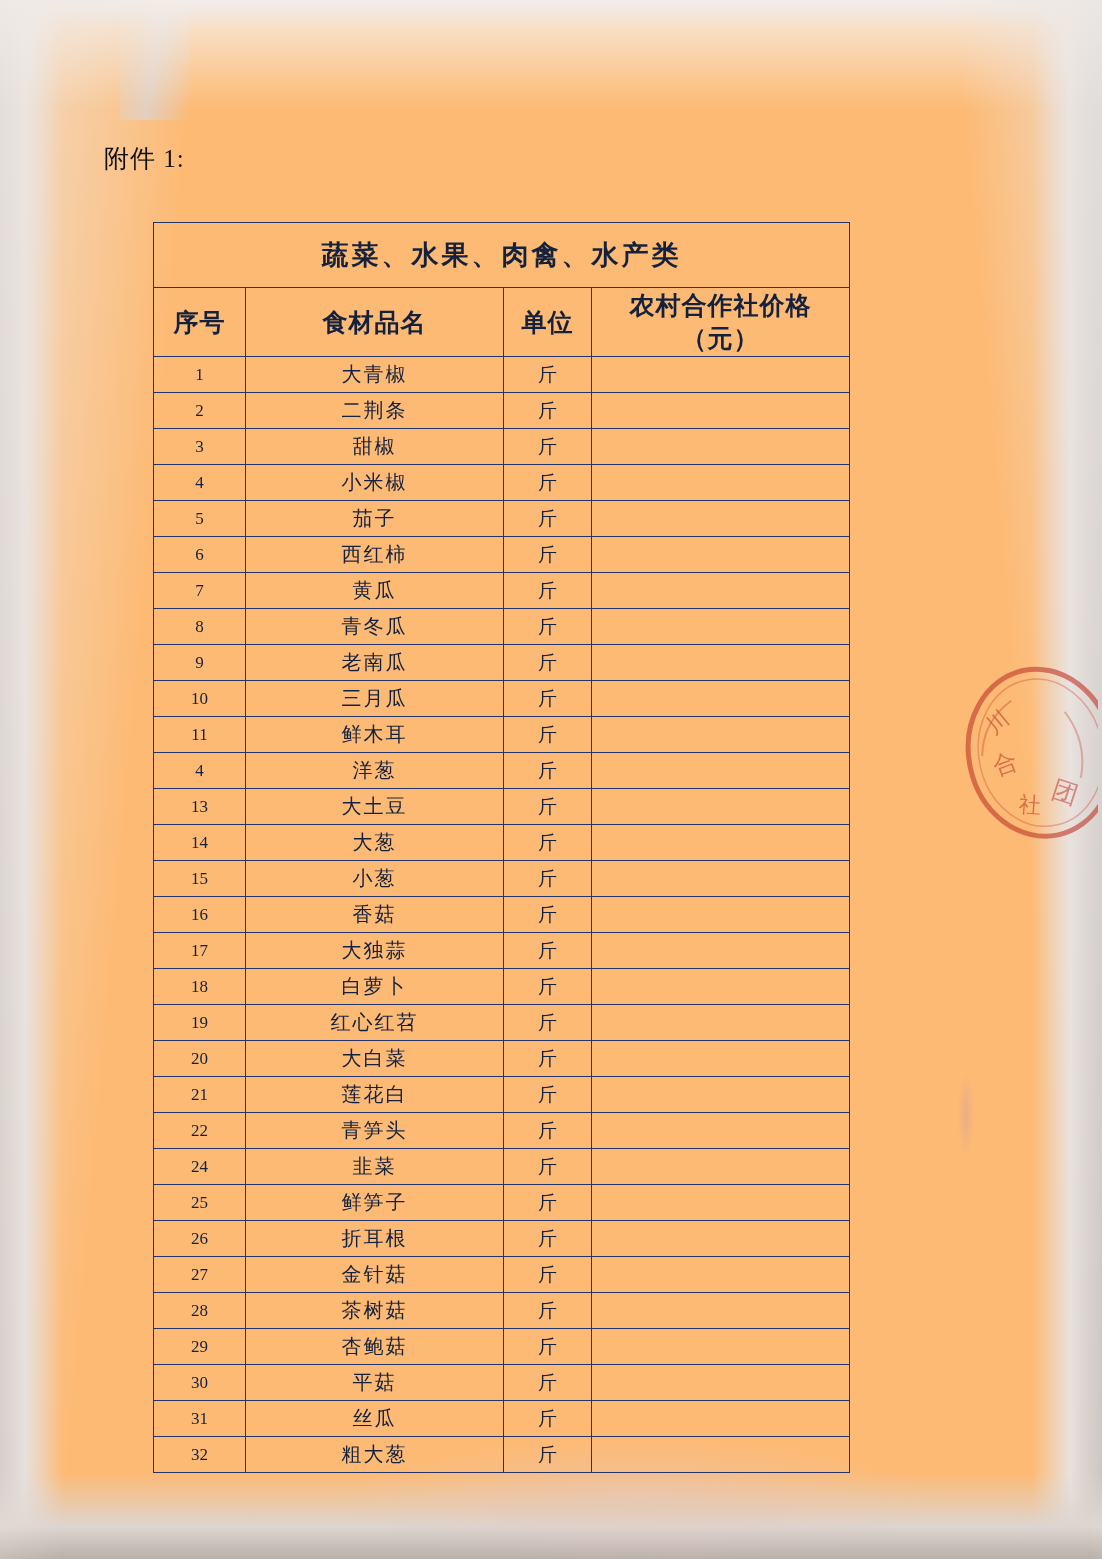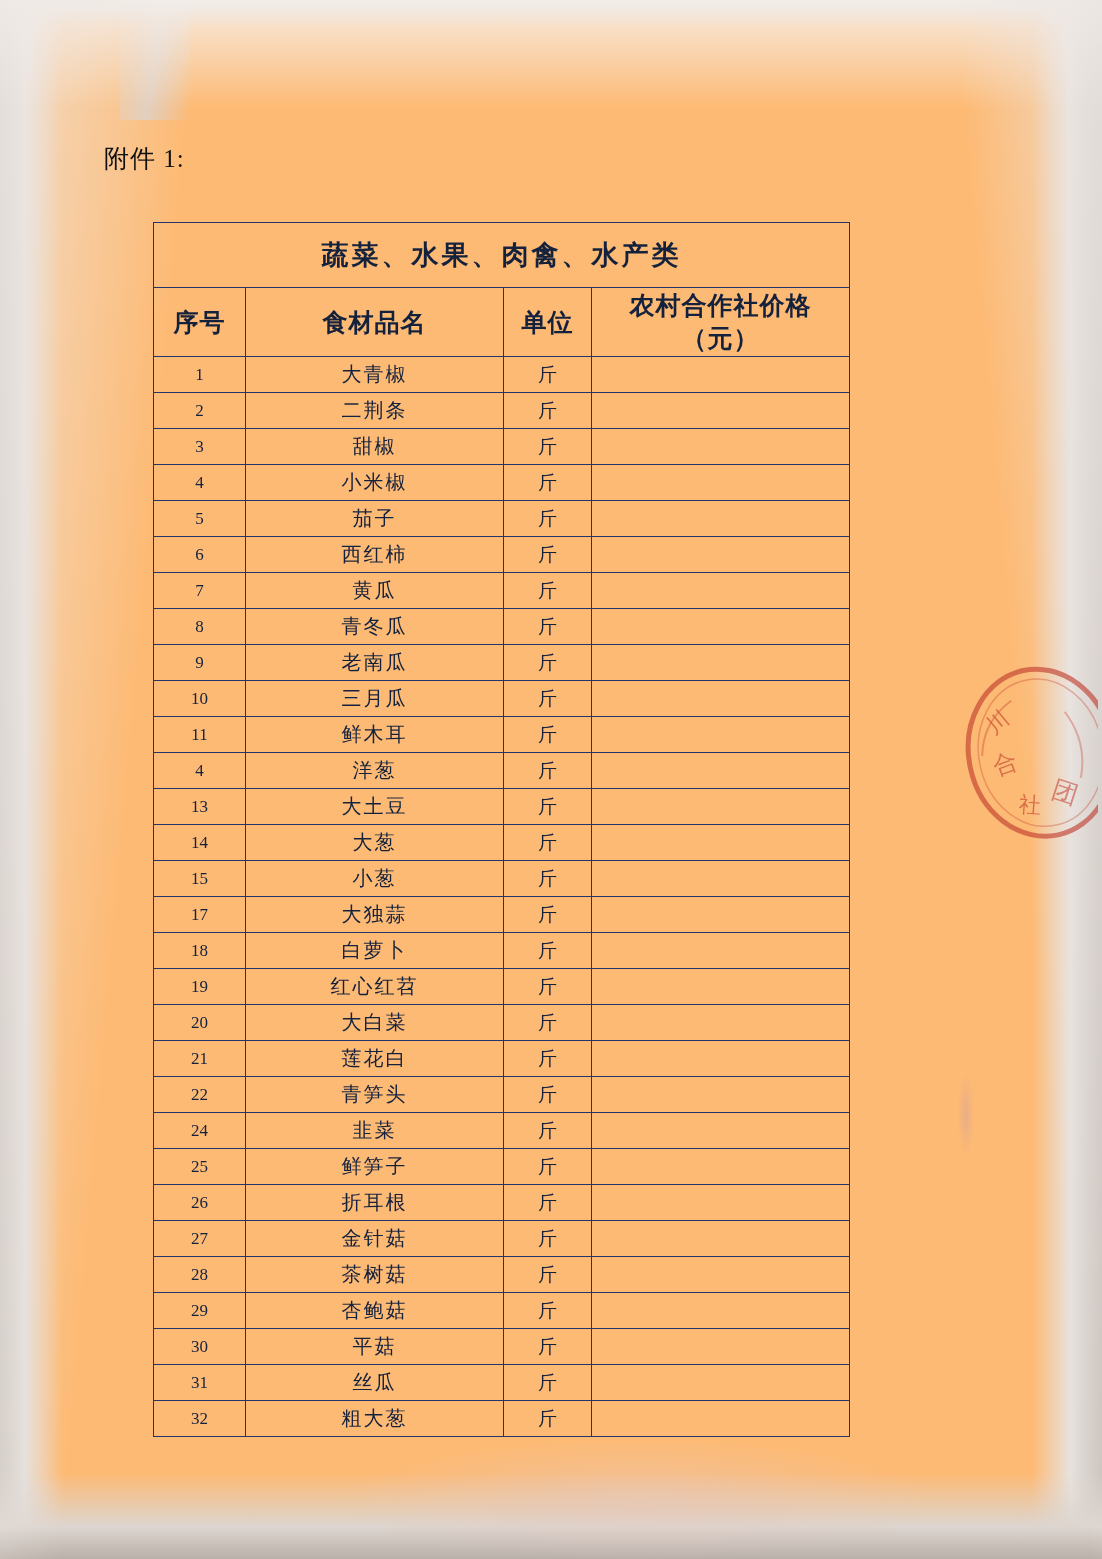--- a/index.html
+++ b/index.html
@@ -257,20 +257,26 @@
             <td class="unit">斤</td>
             <td class="price"></td>
           </tr>
           <tr>
             <td class="no">15</td>
             <td class="name">小葱</td>
             <td class="unit">斤</td>
             <td class="price"></td>
           </tr>
           <tr>
+            <td class="no">16</td>
+            <td class="name">香菇</td>
+            <td class="unit">斤</td>
+            <td class="price"></td>
+          </tr>
+          <tr>
             <td class="no">17</td>
             <td class="name">大独蒜</td>
             <td class="unit">斤</td>
             <td class="price"></td>
           </tr>
           <tr>
             <td class="no">18</td>
             <td class="name">白萝卜</td>
             <td class="unit">斤</td>
             <td class="price"></td>

